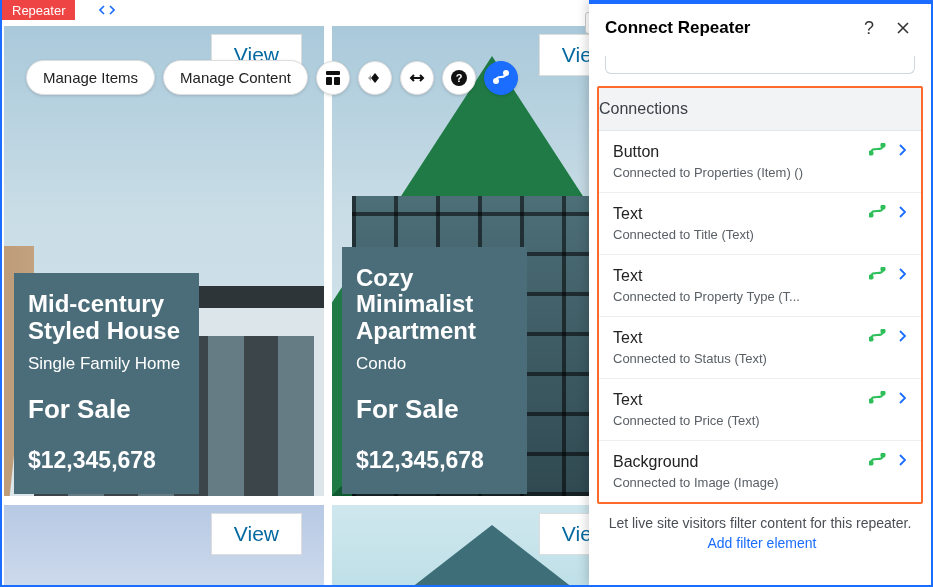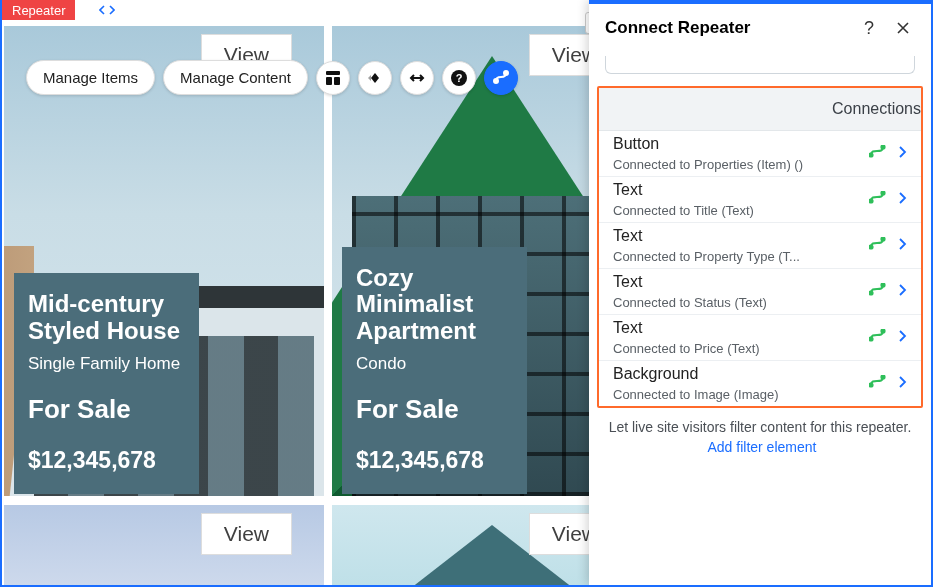--- a/index.html
+++ b/index.html
@@ -19,43 +19,43 @@
   .b1 .front{position:absolute;left:52px;bottom:0;right:0;height:300px;background:#dbe5ea;transform:skewX(-6deg);border-top:22px solid #2e3538;}
   .b1 .glass{position:absolute;left:70px;right:20px;bottom:20px;height:230px;background:repeating-linear-gradient(90deg,#2a3438 0 34px,#58707a 34px 70px);opacity:.9;}
   
   .b2{position:absolute;inset:0;}
   .b2 .tri{position:absolute;left:-40px;right:-40px;top:30px;bottom:-120px;background:linear-gradient(135deg,#1f7a45 0 50%,#0f5a30 50% 100%);clip-path:polygon(50% 0,100% 55%,100% 100%,0 100%,0 55%);}
   .b2 .grid{position:absolute;left:20px;right:20px;top:170px;bottom:-40px;background:
     repeating-linear-gradient(90deg,rgba(0,0,0,.55) 0 4px,transparent 4px 42px),
     repeating-linear-gradient(0deg,rgba(0,0,0,.55) 0 4px,transparent 4px 40px),
     linear-gradient(#4d6f78,#2c444c);}
   
-  .view-btn{position:absolute;top:8px;right:32px;background:#fff;border:1px solid #ddd;padding:8px 22px;font-size:21px;color:#404040;}
+  .view-btn{position:absolute;top:8px;right:22px;background:#fff;border:1px solid #ddd;padding:8px 22px;font-size:21px;color:#0369a1;}
   
   .info{position:absolute;left:10px;bottom:2px;width:185px;background:#4b6d7a;color:#fff;padding:18px 14px 20px;}
   .info h2{font-size:24px;line-height:1.1;font-weight:800;margin-bottom:10px;}
   .info .type{font-size:17px;font-weight:400;margin-bottom:20px;}
   .info .status{font-size:26px;font-weight:800;margin-bottom:22px;}
   .info .price{font-size:23px;font-weight:800;}
   
   .toolbar{position:absolute;top:60px;left:24px;display:flex;align-items:center;gap:8px;z-index:5;}
   .pill{background:#fff;border:1px solid #ddd;border-radius:999px;padding:8px 16px;font-size:15px;color:#222;white-space:nowrap;box-shadow:0 1px 3px rgba(0,0,0,.15);}
   .circ{width:34px;height:34px;border-radius:50%;background:#fff;border:1px solid #ddd;display:flex;align-items:center;justify-content:center;box-shadow:0 1px 3px rgba(0,0,0,.15);}
   .circ svg{width:18px;height:18px;}
   .circ.blue{background:#1a6dff;border-color:#1a6dff;}
   .circ.blue svg{stroke:#fff;fill:none;}
   
   .panel{position:absolute;top:0;right:0;width:342px;bottom:0;background:#fff;box-shadow:-2px 0 10px rgba(0,0,0,.18);z-index:10;display:flex;flex-direction:column;border-top:4px solid #1a6dff;}
   .panel-head{display:flex;align-items:center;padding:12px 16px 16px;gap:10px;}
   .panel-head h3{font-size:17px;font-weight:700;flex:1;}
   .panel-head .hbtn{width:24px;height:24px;display:flex;align-items:center;justify-content:center;color:#333;cursor:pointer;font-size:18px;}
   .dropdown-stub{margin:0 16px 0;height:18px;border:1px solid #cfd6dc;border-top:none;border-radius:0 0 6px 6px;}
   .conn-wrap{margin:12px 8px 0;border:2px solid #ff6a2b;border-radius:2px;flex:0 0 auto;}
-  .conn-hdr{background:#f1f3f5;text-align:right;padding:12px 0;font-size:16px;color:#3b4047;border-bottom:1px solid #e3e7ea;}
-  .conn-row{display:flex;align-items:center;padding:4px 14px;border-bottom:1px solid #eceff2;gap:10px;}
+  .conn-hdr{background:#f1f3f5;text-align:left;padding:12px 0;font-size:16px;color:#3b4047;border-bottom:1px solid #e3e7ea;}
+  .conn-row{display:flex;align-items:flex-start;padding:12px 14px;border-bottom:1px solid #eceff2;gap:10px;}
   .conn-row:last-child{border-bottom:none;}
   .conn-txt{flex:1;min-width:0;}
   .conn-txt .t1{font-size:16px;color:#222;margin-bottom:4px;}
   .conn-txt .t2{font-size:13px;color:#5a6066;white-space:nowrap;overflow:hidden;text-overflow:ellipsis;}
   .link-ic{color:#2fbf5a;}
   .chev-ic{color:#1a6dff;}
   .panel-foot{padding:10px 16px 14px;font-size:14px;color:#4a4f55;text-align:center;line-height:1.4;}
   .panel-foot a{color:#1a6dff;text-decoration:none;}
   
   .dl{position:absolute;top:12px;right:318px;width:28px;height:22px;border:1px solid #ccc;border-radius:3px;background:#fff;display:flex;align-items:center;justify-content:center;z-index:6;}

